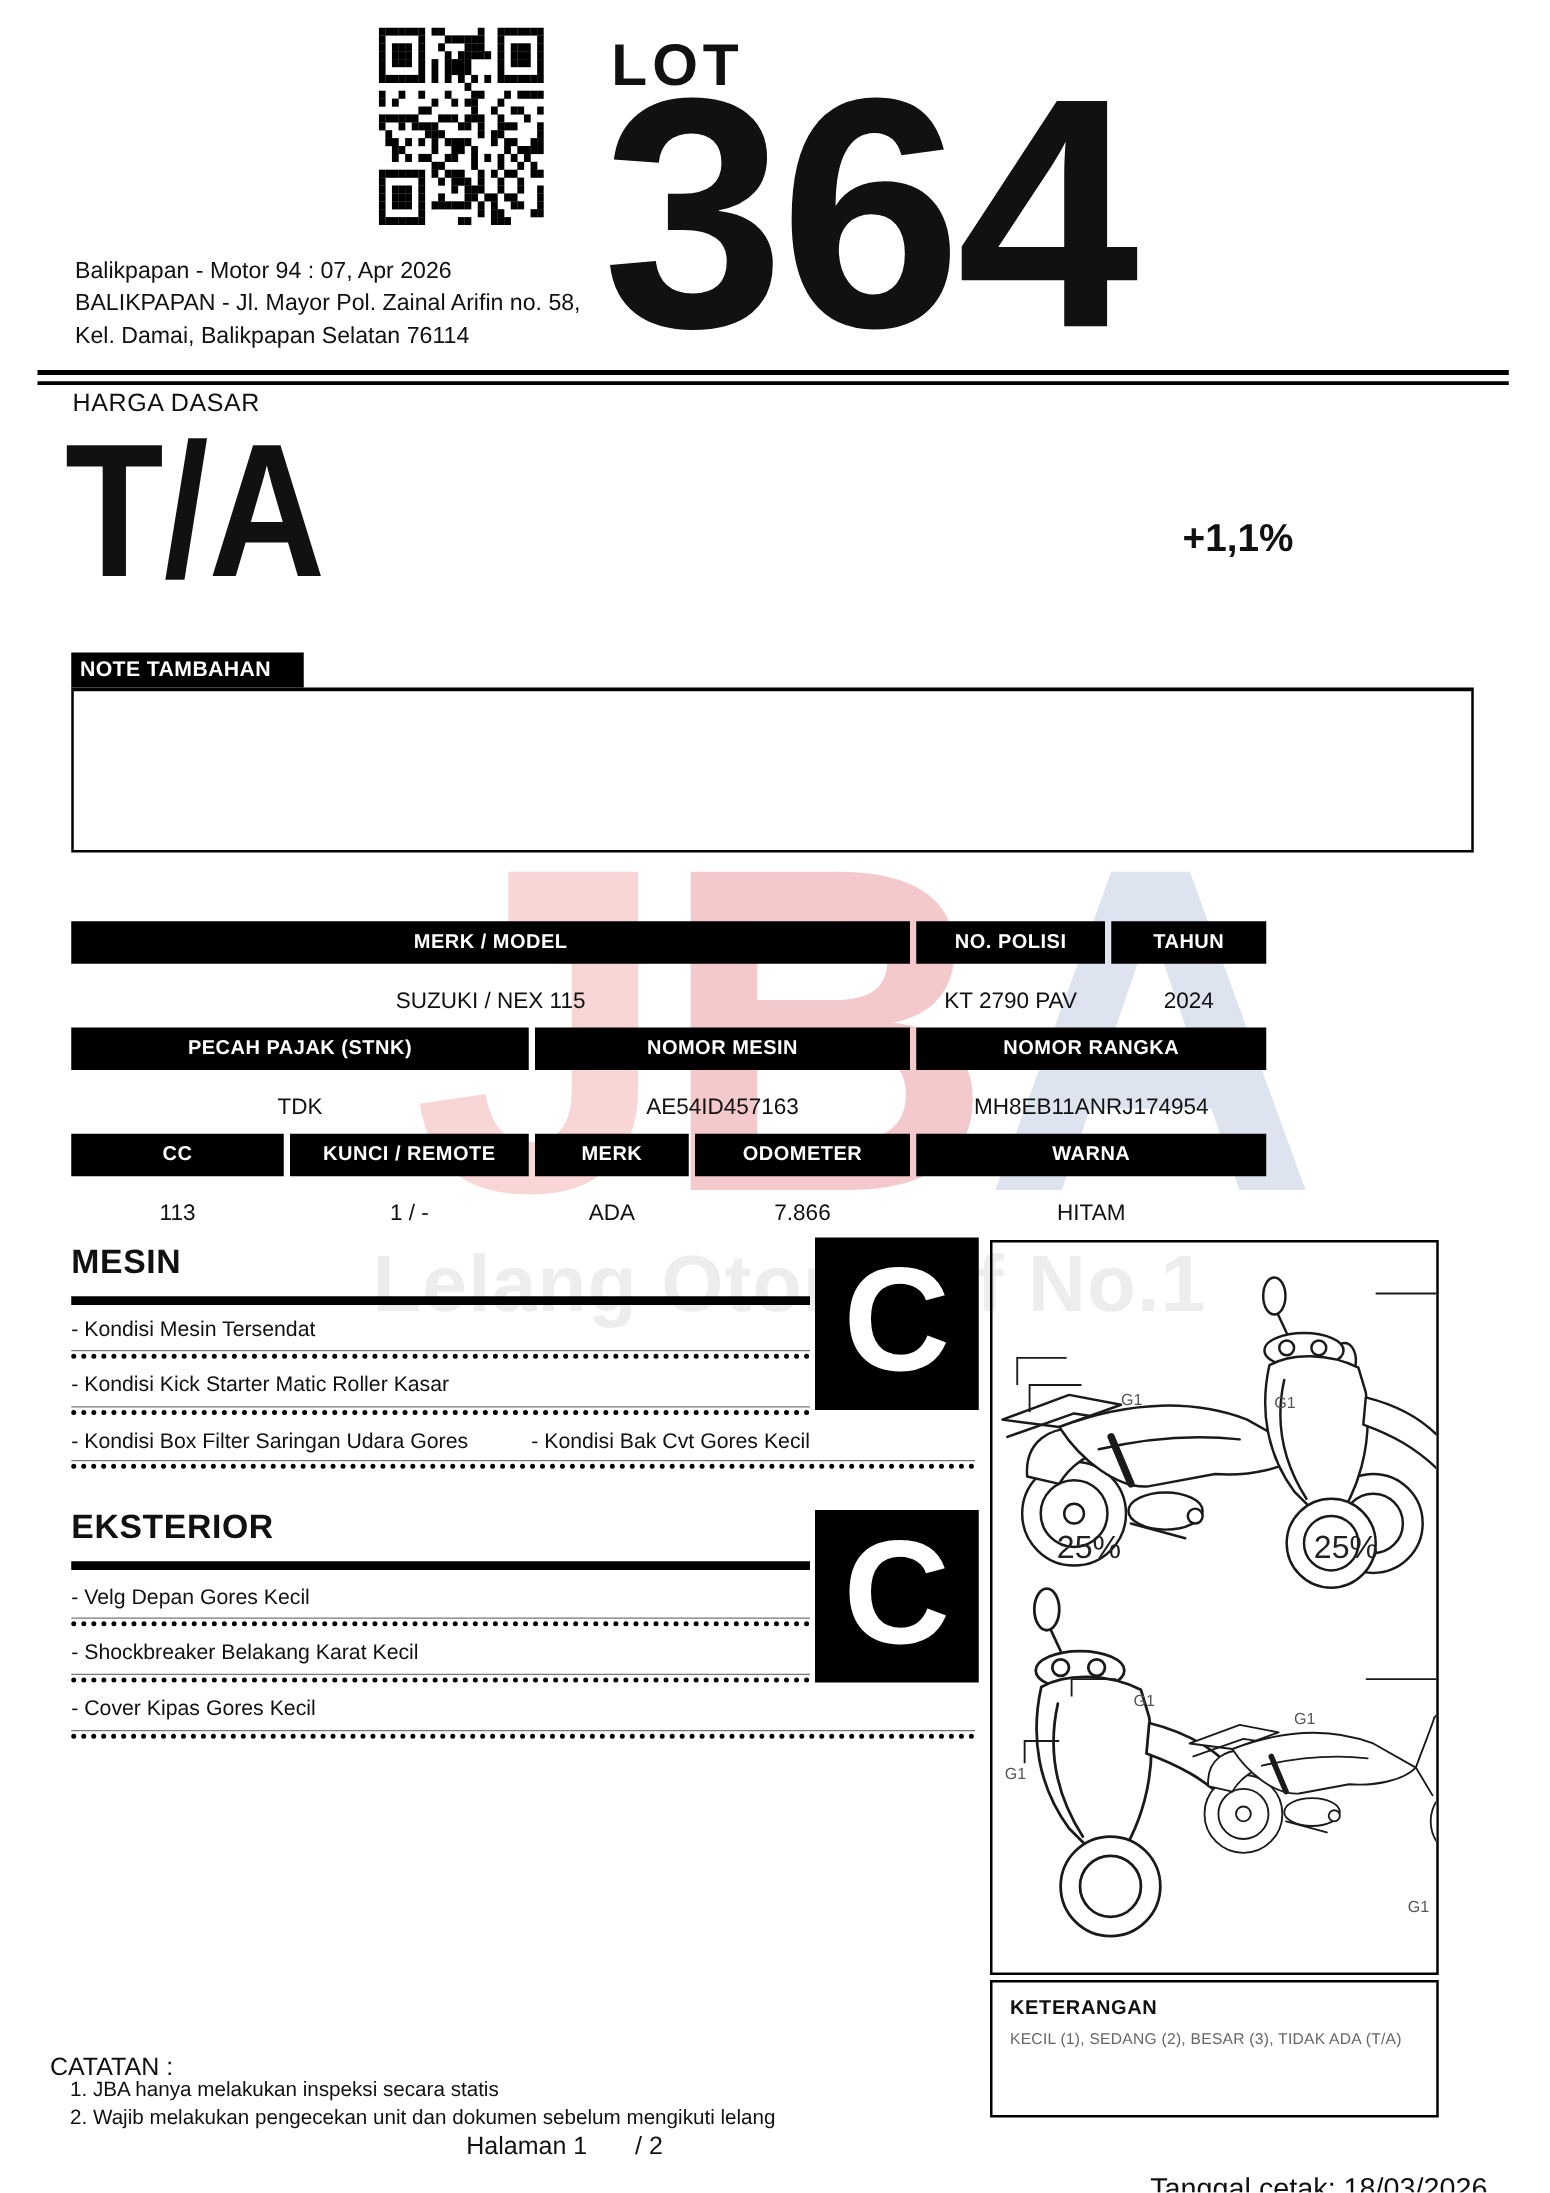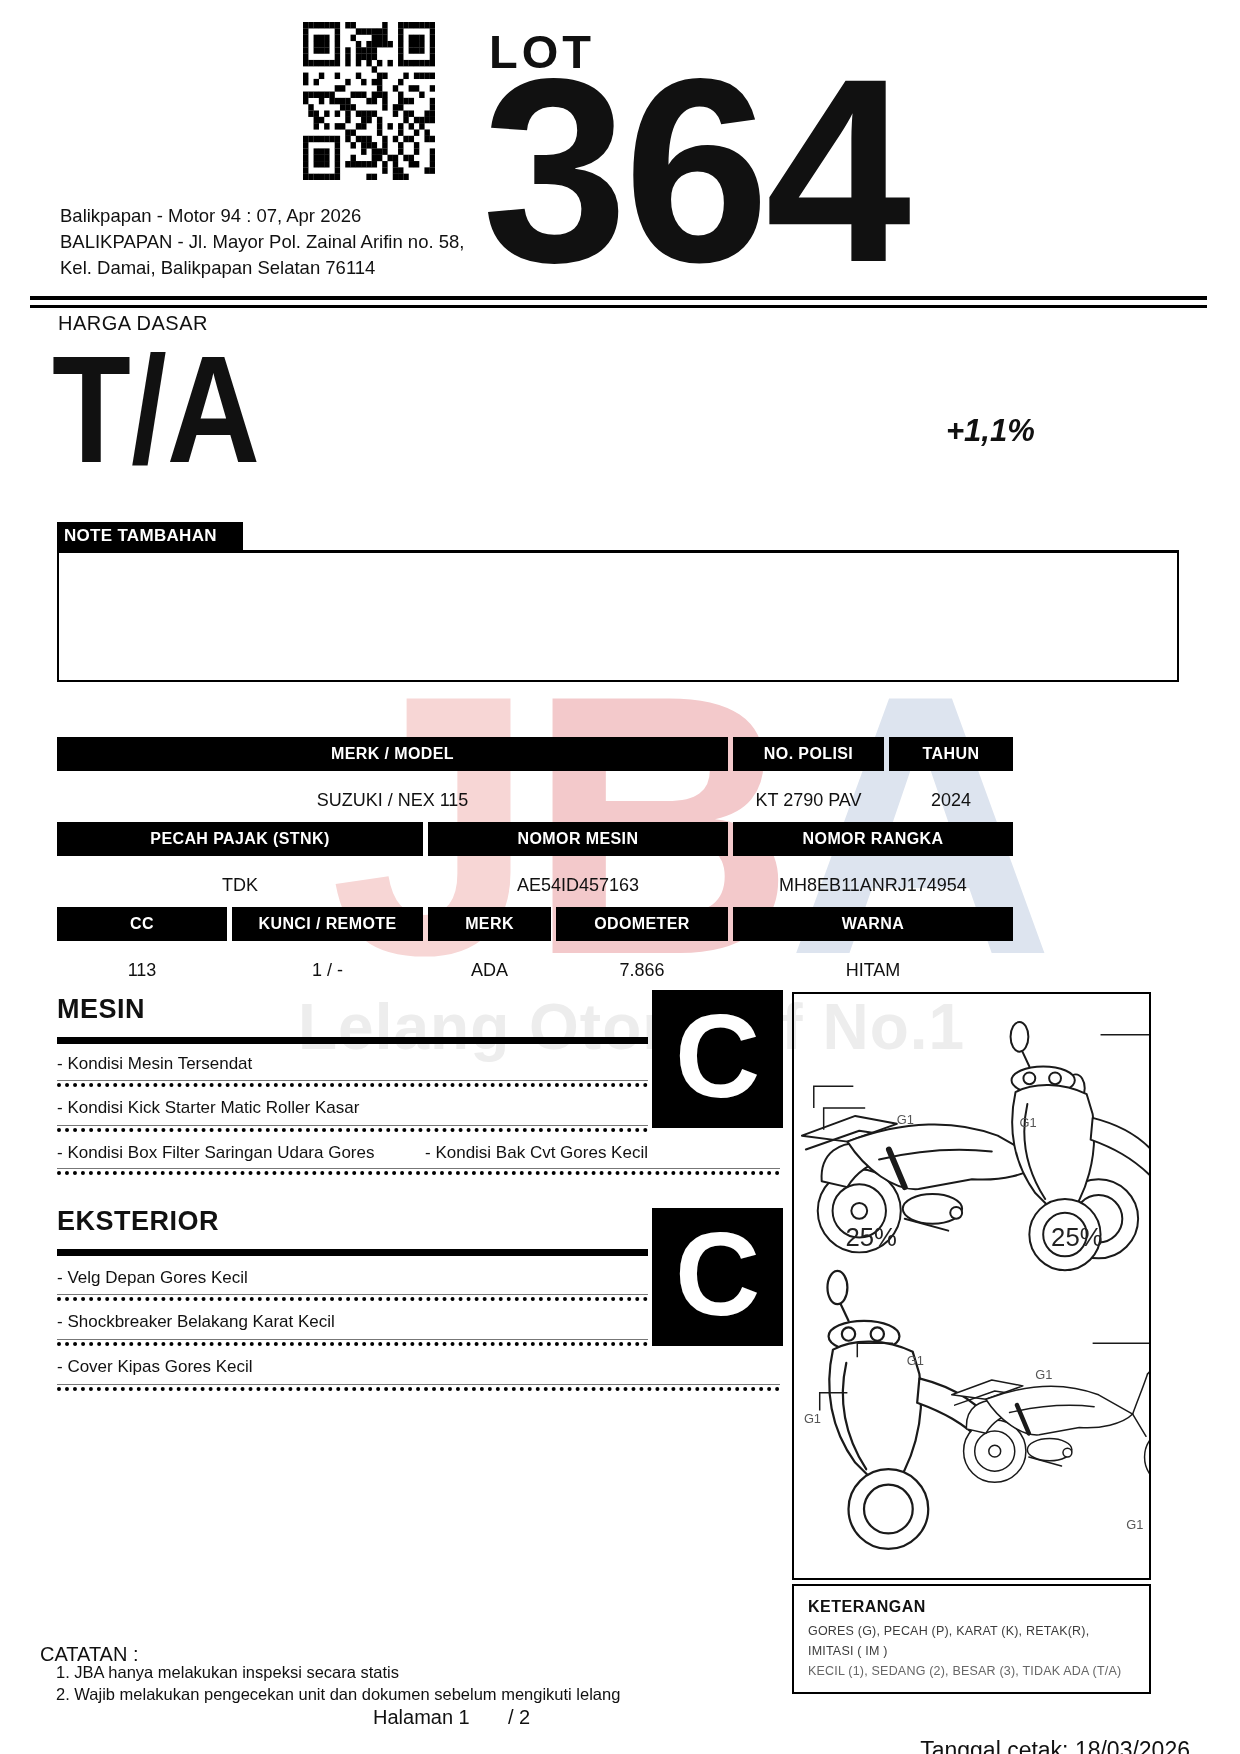--- a/index.html
+++ b/index.html
@@ -17,21 +17,21 @@
   
   .qr{left:303px;top:22px;width:132px;height:158px;}
   .lot-label{left:489px;top:24px;font-size:47px;font-weight:bold;letter-spacing:4px;}
   .lot-num{left:482px;top:40px;font-size:262px;font-weight:bold;line-height:1;letter-spacing:-4px;}
   .addr{left:60px;top:203px;font-size:18.5px;line-height:26px;color:#111;}
   .rule{left:30px;top:296px;width:1177px;height:5px;border-top:4px solid #000;border-bottom:3px solid #000;}
 
   .harga-label{left:58px;top:312px;font-size:20px;letter-spacing:.5px;}
   .harga-val{left:52px;top:330px;font-size:152px;font-weight:bold;line-height:1.05;
              transform:scaleX(.85);transform-origin:0 0;}
-  .harga-pct{left:946px;top:413px;font-size:31px;font-weight:bold;font-style:italic;}
+  .harga-pct{left:946px;top:413px;font-size:31px;font-weight:bold;}
 
   .note-tab{left:57px;top:522px;width:186px;height:28px;background:#000;color:#fff;
             font-size:17px;font-weight:bold;line-height:28px;padding-left:7px;
             box-sizing:border-box;letter-spacing:.3px;}
   .note-box{left:57px;top:550px;width:1122px;height:132px;border:2px solid #000;
             border-top-width:3px;box-sizing:border-box;font-size:16px;padding:6px;}
 
   
   .th{height:34px;background:#000;color:#fff;font-weight:bold;font-size:16px;
       line-height:34px;text-align:center;letter-spacing:.4px;}
@@ -499,21 +499,20 @@
       <text class="gl" x="228" y="133">G1</text>
       <text class="gl" x="114" y="374">G1</text>
       <text class="gl" x="10" y="433">G1</text>
       <text class="gl" x="244" y="388">G1</text>
       <text class="gl" x="336" y="540">G1</text>
     </svg>
   </div>
 
   <div class="ket">
     <div class="ket-title">KETERANGAN</div>
-    <div class="ket-line">GORES (G), PECAH (P), KARAT (K), RETAK(R), IMITASI ( IM )</div>
     <div class="ket-line ket-line2">KECIL (1), SEDANG (2), BESAR (3), TIDAK ADA (T/A)</div>
   </div>
 
   <div class="cat-title">CATATAN :</div>
   <div class="cat-item1">1. JBA hanya melakukan inspeksi secara statis</div>
   <div class="cat-item2">2. Wajib melakukan pengecekan unit dan dokumen sebelum mengikuti lelang</div>
   <div class="pg">Halaman 1</div>
   <div class="pg2">/ 2</div>
   <div class="print">Tanggal cetak: 18/03/2026 09:25 wib</div>
 

